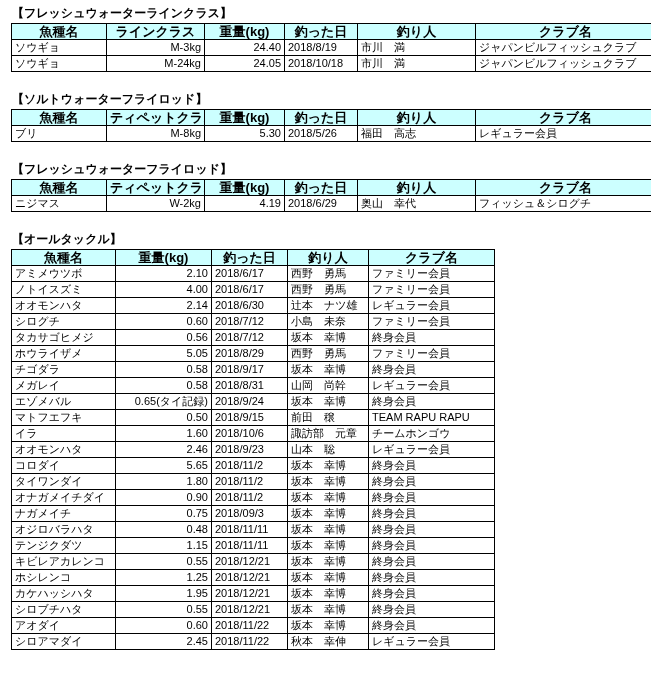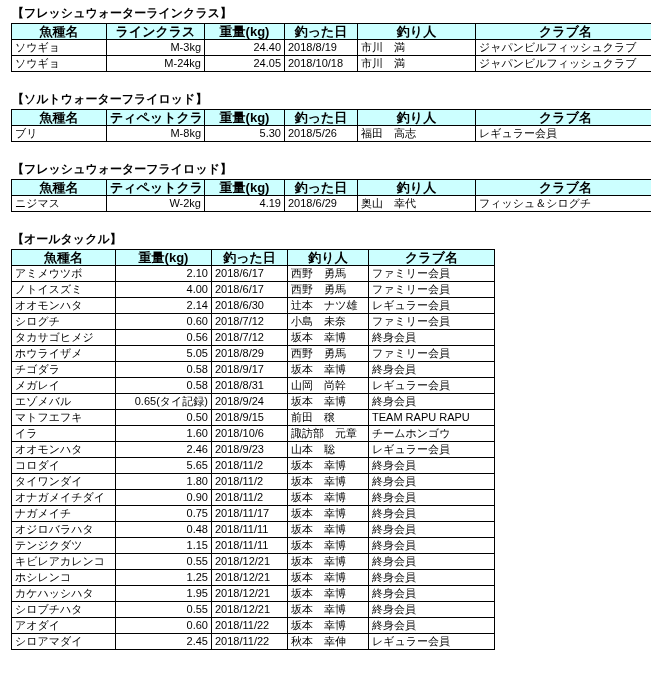--- a/index.html
+++ b/index.html
@@ -283,21 +283,21 @@
           <tr>
             <td class="al-left">オナガメイチダイ</td>
             <td class="al-center">0.90</td>
             <td class="al-left">2018/11/2</td>
             <td class="al-left">坂本　幸博</td>
             <td class="al-left">終身会員</td>
           </tr>
           <tr>
             <td class="al-left">ナガメイチ</td>
             <td class="al-center">0.75</td>
-            <td class="al-left">2018/11/17</td>
+            <td class="al-left">2018/09/3</td>
             <td class="al-left">坂本　幸博</td>
             <td class="al-left">終身会員</td>
           </tr>
           <tr>
             <td class="al-left">オジロバラハタ</td>
             <td class="al-center">0.48</td>
             <td class="al-left">2018/11/11</td>
             <td class="al-left">坂本　幸博</td>
             <td class="al-left">終身会員</td>
           </tr>

